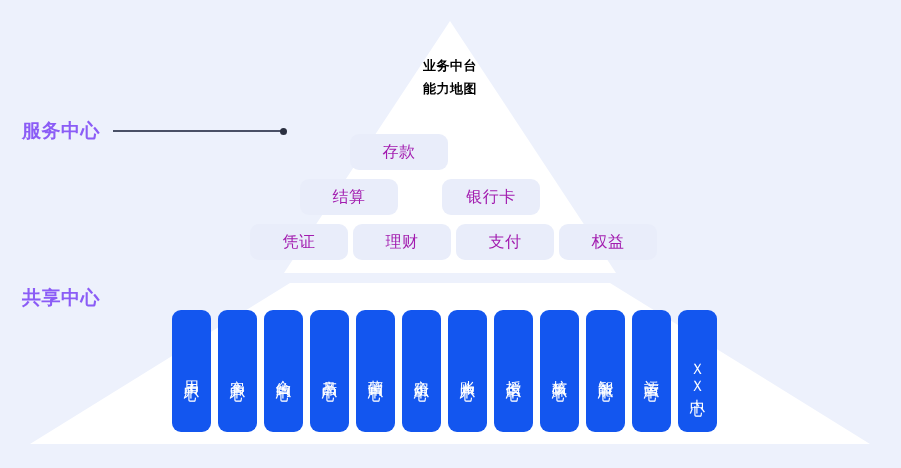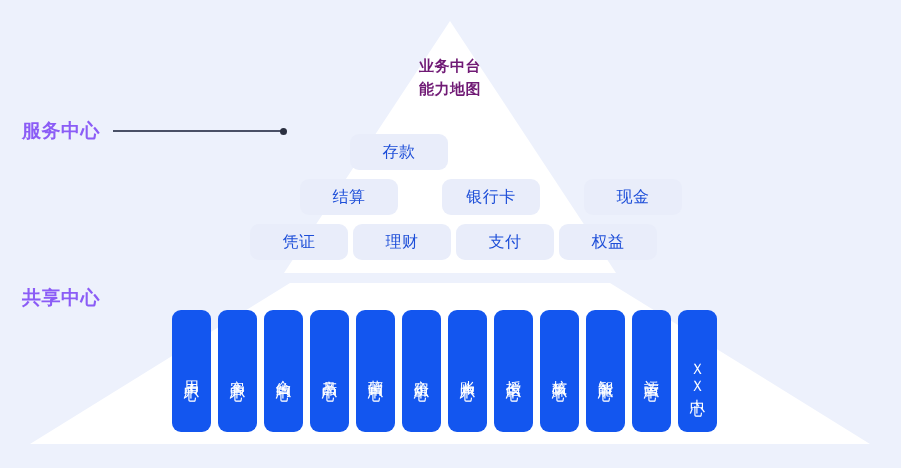--- a/index.html
+++ b/index.html
@@ -31,22 +31,22 @@
     height: 468px;
   }
 
   
   .title {
     position: absolute;
     left: 350px;
     top: 54px;
     width: 200px;
     text-align: center;
-    color: #701a75;
-    font-size: 15px;
+    color: #000000;
+    font-size: 13px;
     font-weight: bold;
     line-height: 23px;
     letter-spacing: 0.5px;
     white-space: pre;
   }
 
   
   .annot {
     position: absolute;
     display: flex;
@@ -89,21 +89,21 @@
   
   .pill-row {
     position: absolute;
     display: flex;
     gap: 5px;
   }
   .pill {
     height: 36px;
     border-radius: 9px;
     background: #e9edfa;
-    color: #1d4ed8;
+    color: #a21caf;
     font-size: 16px;
     display: flex;
     align-items: center;
     justify-content: center;
     letter-spacing: 0.5px;
     white-space: nowrap;
   }
   #pill-row-0 { left: 350px; top: 134px; }
   #pill-row-1 { left: 300px; top: 179px; gap: 44px; }
   #pill-row-2 { left: 250px; top: 224px; }
@@ -168,21 +168,20 @@
     <span class="annot-dot"></span>
   </div>
 
   <div class="pill-row" id="pill-row-0">
     <div class="pill">存款</div>
   </div>
 
   <div class="pill-row" id="pill-row-1">
     <div class="pill">结算</div>
     <div class="pill">银行卡</div>
-    <div class="pill">现金</div>
   </div>
 
   <div class="pill-row" id="pill-row-2">
     <div class="pill">凭证</div>
     <div class="pill">理财</div>
     <div class="pill">支付</div>
     <div class="pill">权益</div>
   </div>
 
   <div id="card-row">

